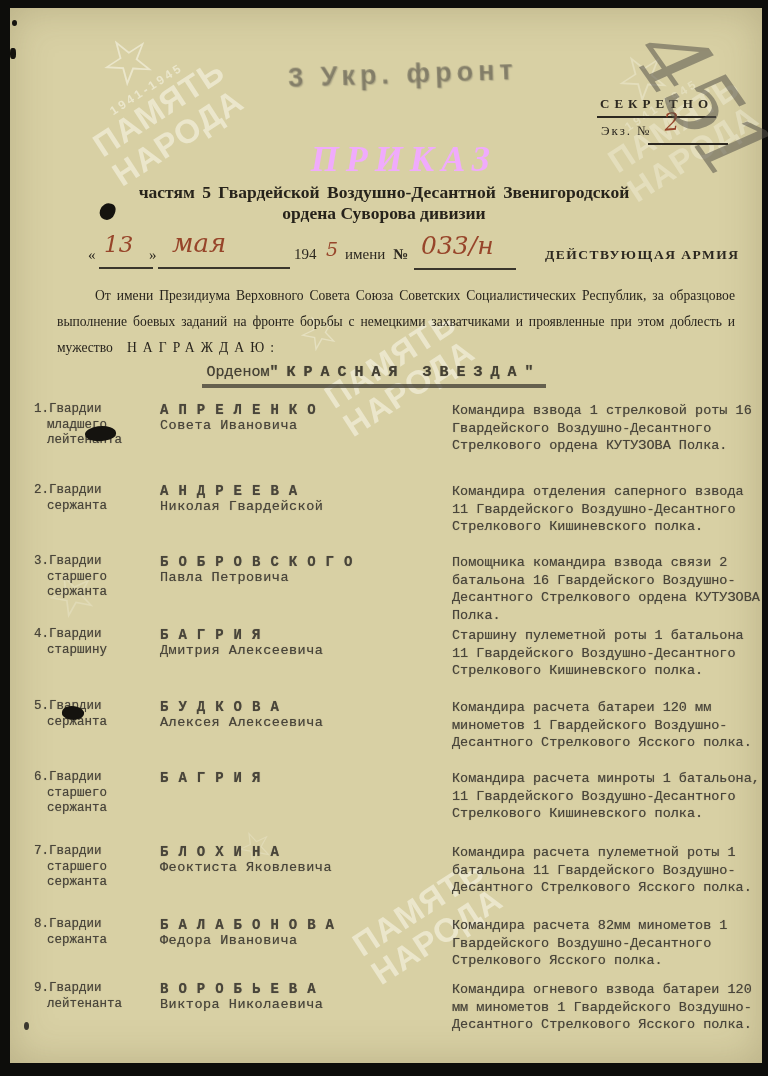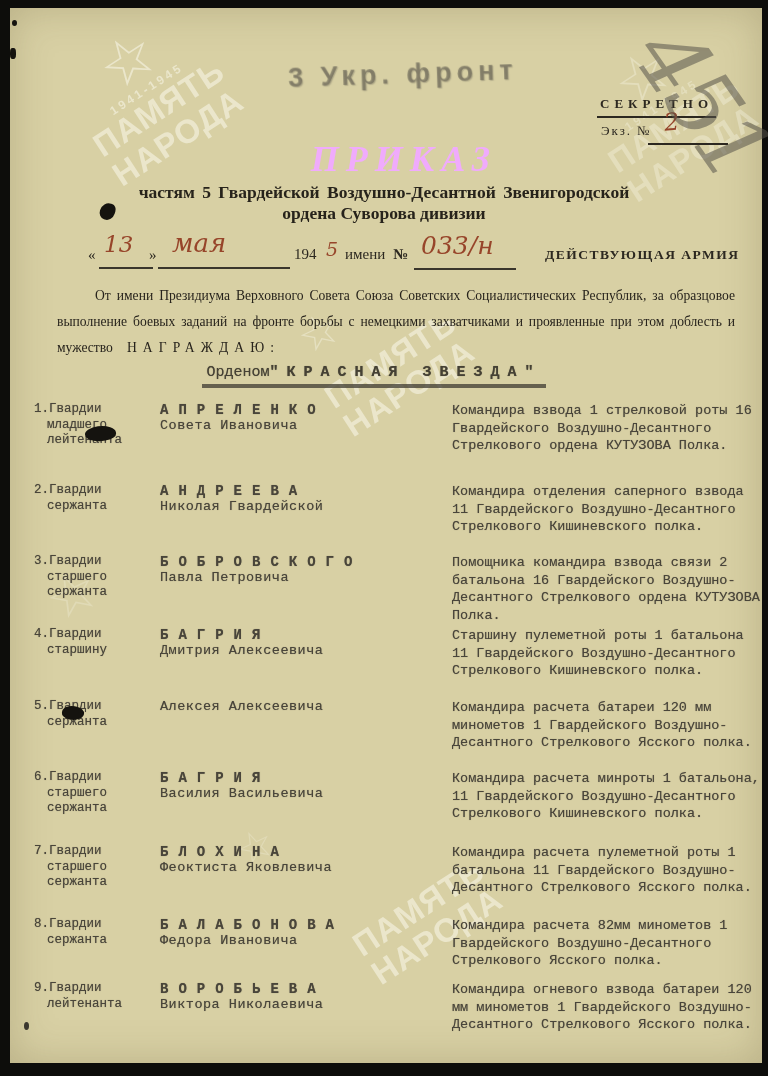--- a/index.html
+++ b/index.html
@@ -171,29 +171,29 @@
     <div class="col-rank tw">4.Гвардии старшину</div>
     <div class="col-name">
       <div class="surname tw">БАГРИЯ</div>
       <div class="patronymic tw">Дмитрия Алексеевича</div>
     </div>
     <div class="col-desc tw">Старшину пулеметной роты 1 батальона 11 Гвардейского Воздушно-Десантного Стрелкового Кишиневского полка.</div>
   </div>
   <div class="row" style="top:699px;">
     <div class="col-rank tw">5.Гвардии сержанта</div>
     <div class="col-name">
+      <div class="surname tw">БУДКОВА</div>
       <div class="patronymic tw">Алексея Алексеевича</div>
     </div>
     <div class="col-desc tw">Командира расчета батареи 120 мм минометов 1 Гвардейского Воздушно-Десантного Стрелкового Ясского полка.</div>
   </div>
   <div class="row" style="top:770px;">
     <div class="col-rank tw">6.Гвардии старшего сержанта</div>
     <div class="col-name">
       <div class="surname tw">БАГРИЯ</div>
-      <div class="patronymic tw">Василия Васильевича</div>
     </div>
     <div class="col-desc tw">Командира расчета минроты 1 батальона, 11 Гвардейского Воздушно-Десантного Стрелкового Кишиневского полка.</div>
   </div>
   <div class="row" style="top:844px;">
     <div class="col-rank tw">7.Гвардии старшего сержанта</div>
     <div class="col-name">
       <div class="surname tw">БЛОХИНА</div>
       <div class="patronymic tw">Феоктиста Яковлевича</div>
     </div>
     <div class="col-desc tw">Командира расчета пулеметной роты 1 батальона 11 Гвардейского Воздушно-Десантного Стрелкового Ясского полка.</div>

